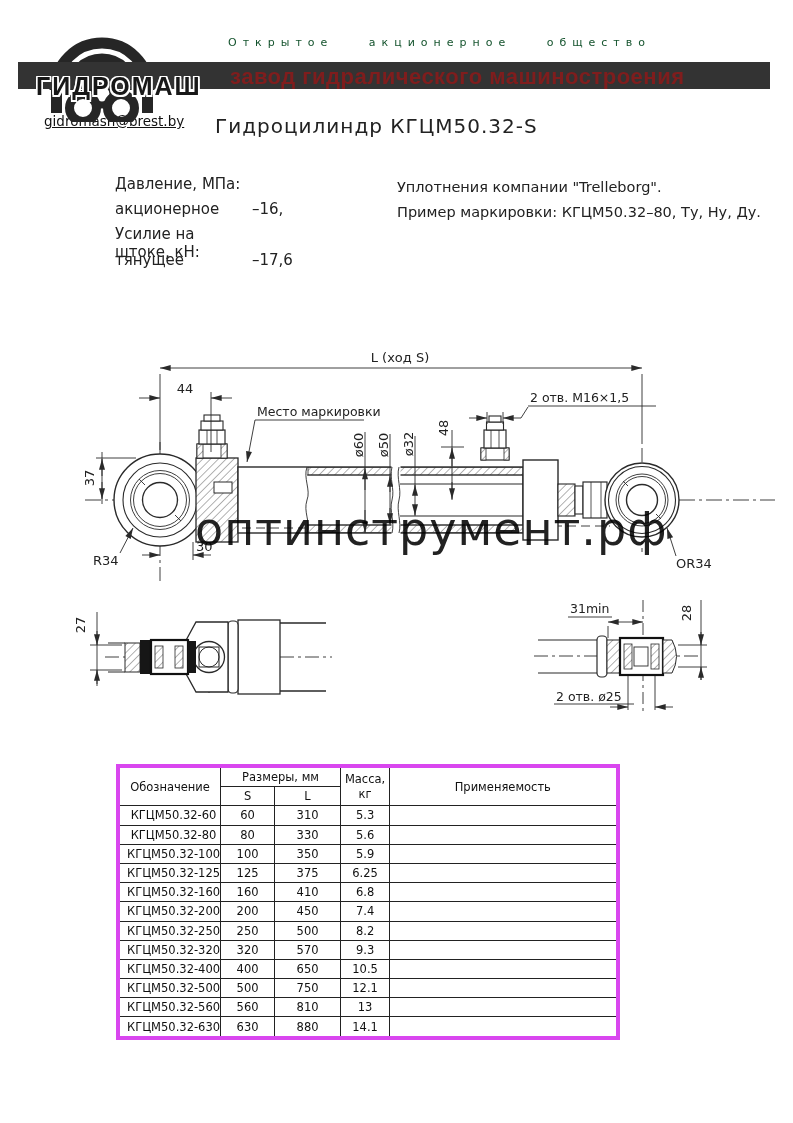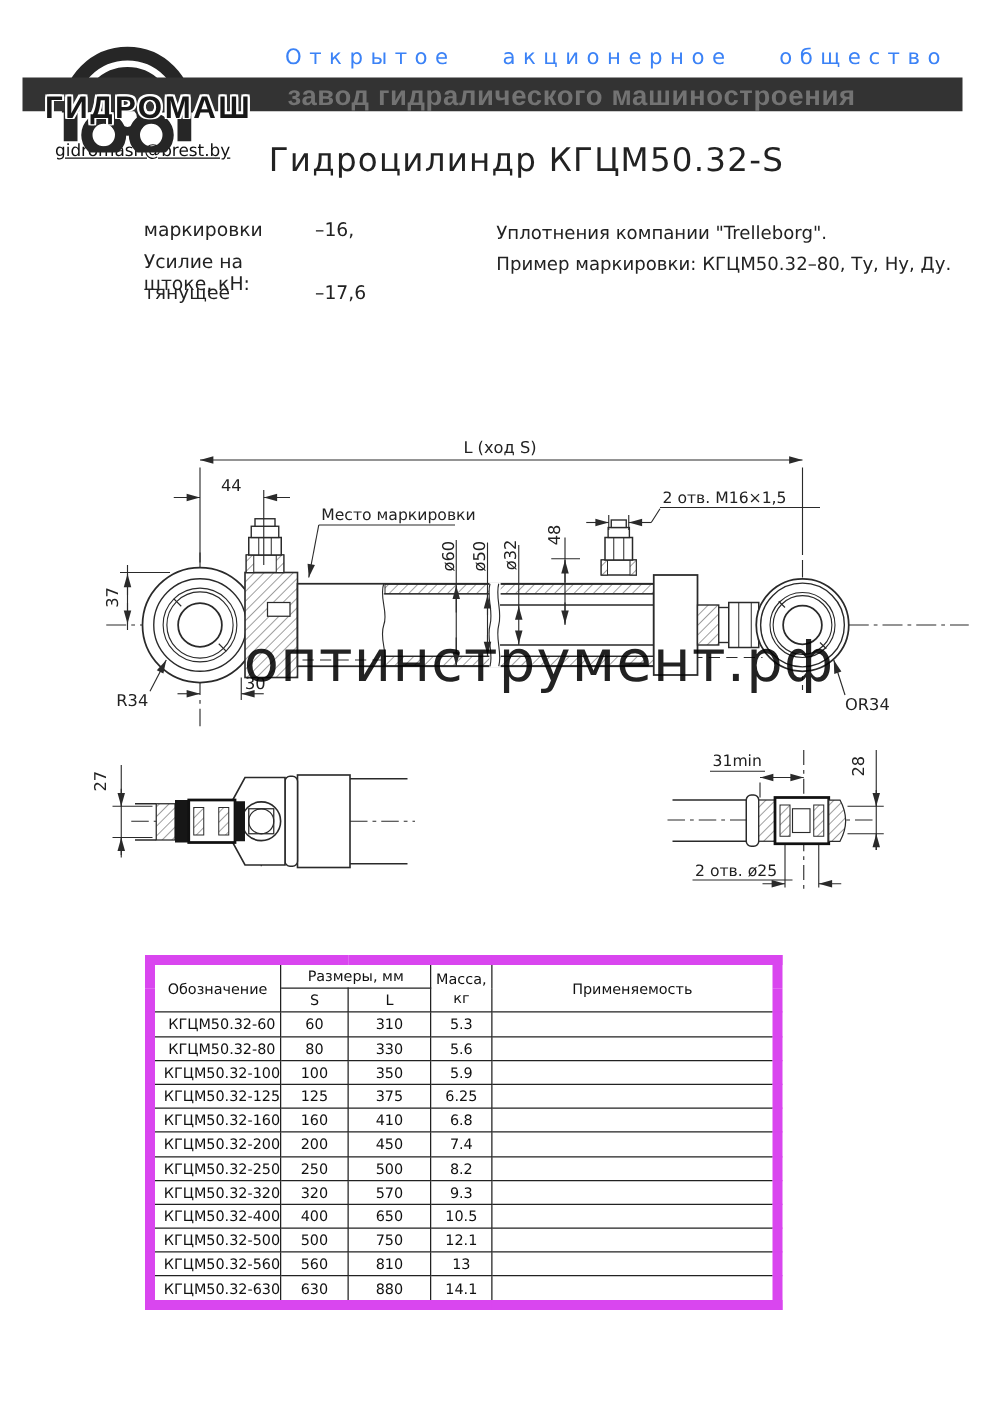--- a/index.html
+++ b/index.html
@@ -1,36 +1,36 @@
 <!DOCTYPE html>
 <html><head>
 <meta charset="utf-8">
 <style>
   html,body{margin:0;padding:0;background:#fff;}
   body{width:793px;height:1123px;position:relative;font-family:"DejaVu Sans",sans-serif;color:#1d1d1d;overflow:hidden;}
   .abs{position:absolute;}
   
-  .society{left:228px;top:36px;font-size:17px;letter-spacing:6px;word-spacing:26px;color:#3b82f6;text-align:center;}
+  .society{left:228px;top:36px;font-size:11px;letter-spacing:6px;word-spacing:26px;color:#14532d;text-align:center;}
   .bar{left:18px;top:62px;width:752px;height:27px;background:#333;z-index:2;}
-  .bar-text{left:230px;top:64px;z-index:3;font-family:"Liberation Sans",sans-serif;font-weight:bold;font-size:22px;color:#737373;letter-spacing:.5px;}
+  .bar-text{left:230px;top:64px;z-index:3;font-family:"Liberation Sans",sans-serif;font-weight:bold;font-size:22px;color:#7f1d1d;letter-spacing:.5px;}
   .logo-svg{left:25px;top:26px;z-index:1;}
   .logo-word{left:36px;top:72px;z-index:4;font-family:"Liberation Sans",sans-serif;font-weight:bold;font-size:25px;letter-spacing:2px;color:#181818;
     text-shadow:-1.5px -1.5px 0 #fff,1.5px -1.5px 0 #fff,-1.5px 1.5px 0 #fff,1.5px 1.5px 0 #fff,0 -1.5px 0 #fff,0 1.5px 0 #fff,-1.5px 0 0 #fff,1.5px 0 0 #fff;}
   .email{left:44px;top:113px;font-size:13.5px;text-decoration:underline;color:#111;cursor:pointer;}
-  .doc-title{left:215px;top:114px;font-size:26px;color:#222;letter-spacing:1px;}
+  .doc-title{left:215px;top:114px;font-size:20px;color:#222;letter-spacing:1px;}
   
   .specs-left{left:115px;top:175px;width:270px;font-size:15px;color:#222;}
   .spec-row{display:grid;grid-template-columns:137px auto;height:25.2px;align-items:start;}
   .specs-right{left:397px;top:175px;width:380px;font-size:14.5px;color:#222;line-height:25.2px;}
   
   .drawing{left:0;top:330px;}
   
   .size-table{left:116px;top:764px;border-collapse:collapse;table-layout:fixed;}
   .size-table td,.size-table th{border:1.4px solid #222;font-weight:normal;font-size:11.5px;color:#111;padding:0;overflow:hidden;white-space:nowrap;}
-  .size-table{border:8px solid #d946ef;}
+  .size-table{border:4px solid #d946ef;}
   .c-des{width:94px;} .c-s{width:54px;} .c-l{width:66px;} .c-m{width:49px;} .c-a{width:228px;}
   .hrow1 td{height:24px;text-align:center;}
   .hrow2 td{height:27px;text-align:center;}
   .size-table tbody td{height:18.2px;text-align:center;}
   .size-table tbody td.des{text-align:center;padding-left:7px;}
   .mass-head{line-height:1.25;}
   svg text{font-family:"DejaVu Sans",sans-serif;fill:#222;}
 </style>
 </head>
 <body>
@@ -46,21 +46,25 @@
 </svg>
 <div class="abs bar"></div>
 <div class="abs society">Открытое акционерное общество</div>
 <div class="abs bar-text">завод гидралического машиностроения</div>
 <div class="abs logo-word">ГИДРОМАШ</div>
 <div class="abs email">gidromash@brest.by</div>
 <div class="abs doc-title">Гидроцилиндр КГЦМ50.32-S</div>
 
 <div class="abs specs-left">
   <div class="spec-row">
-      <span>маркировки</span>
+      <span>Давление, МПа:</span>
+      <span></span>
+    </div>
+  <div class="spec-row">
+      <span>акционерное</span>
       <span>–16,</span>
     </div>
   <div class="spec-row">
       <span>Усилие на штоке, кН:</span>
       <span></span>
     </div>
   <div class="spec-row">
       <span>тянущее</span>
       <span>–17,6</span>
     </div>

